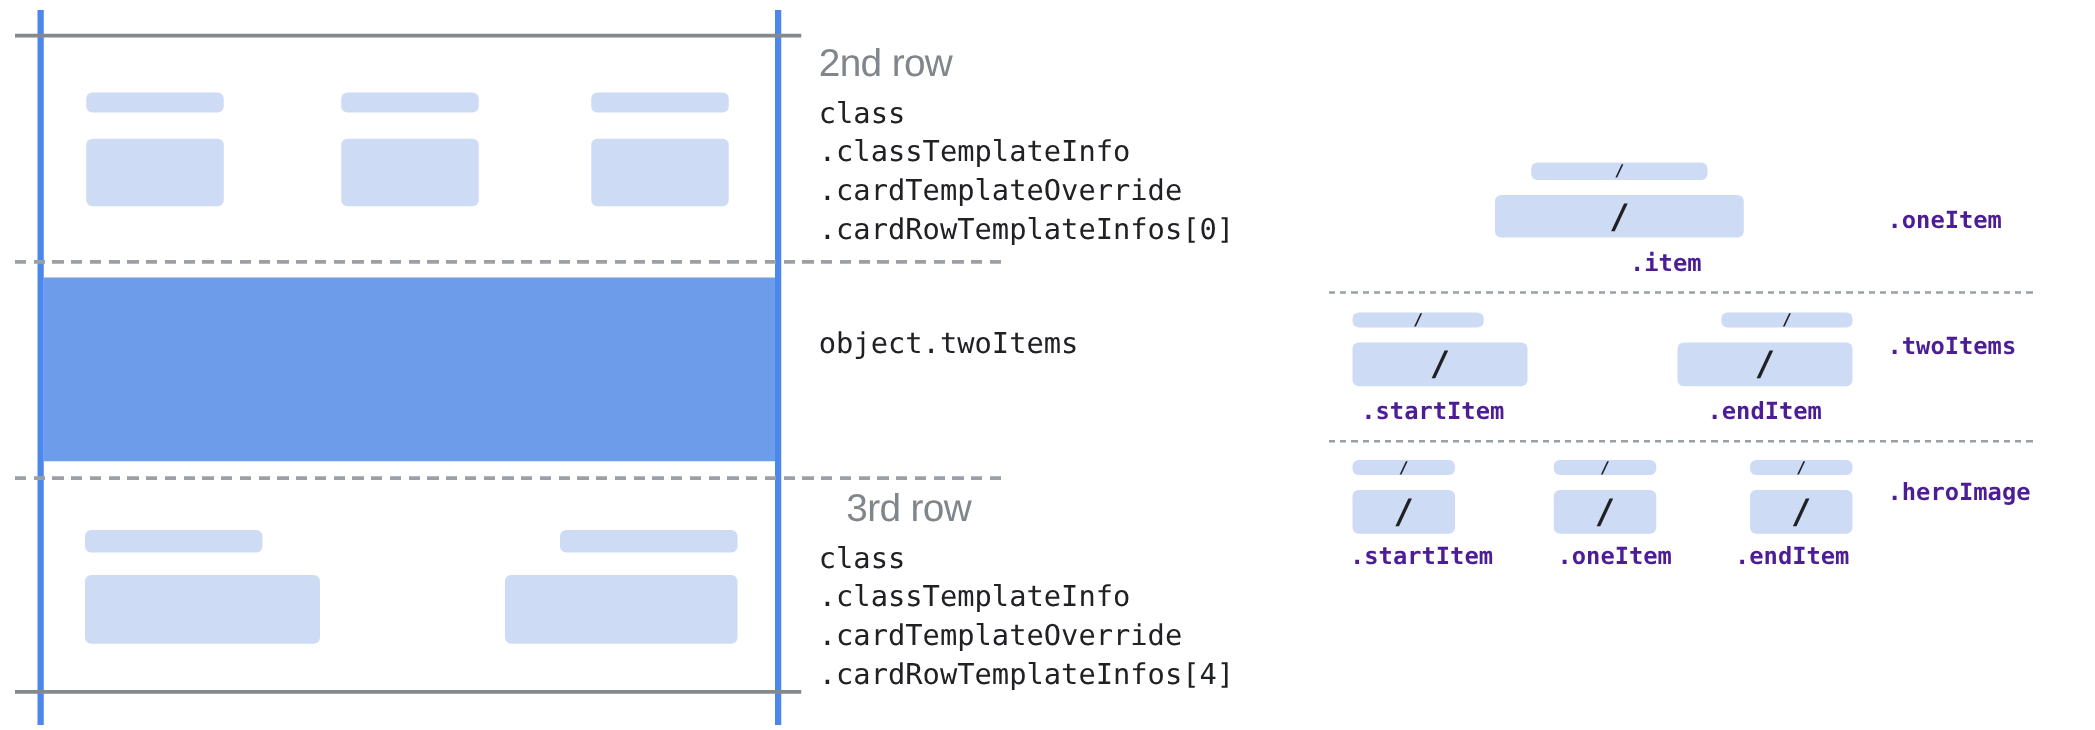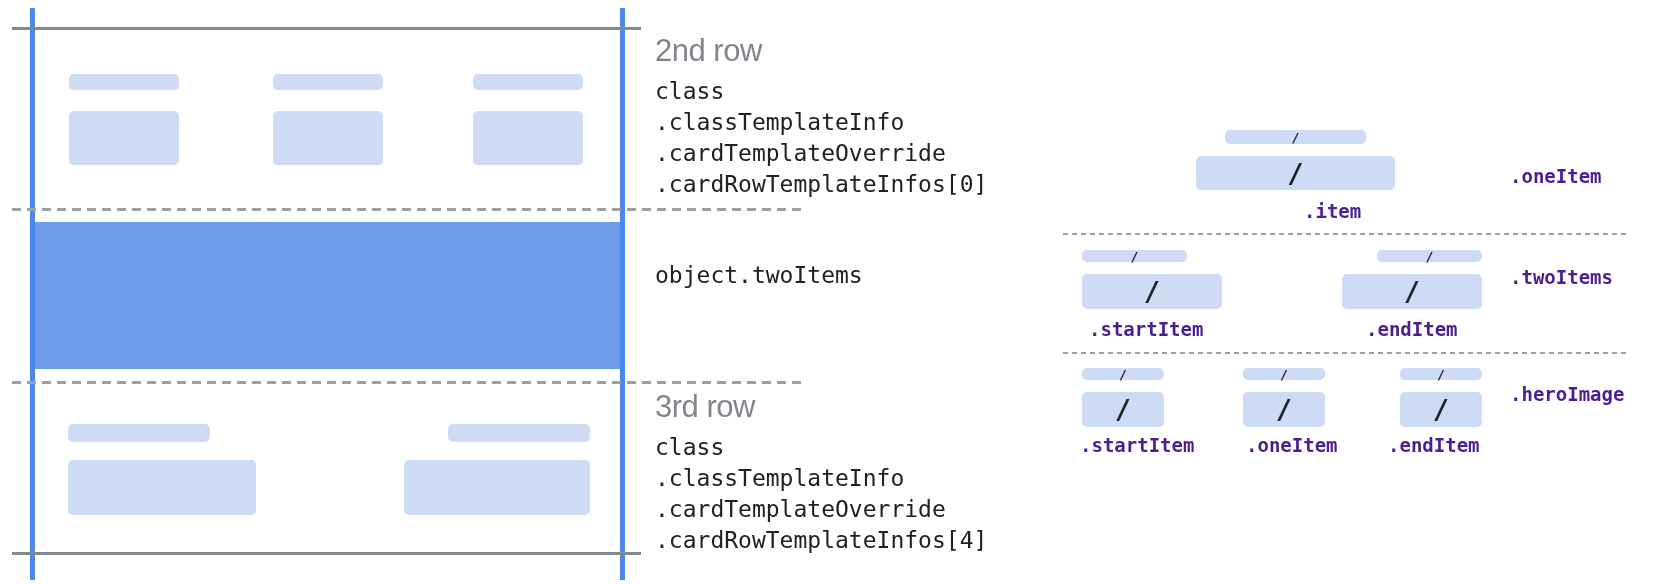--- a/index.html
+++ b/index.html
@@ -80,21 +80,21 @@
     <div class="code">class</div>
     <div class="code">.classTemplateInfo</div>
     <div class="code">.cardTemplateOverride</div>
     <div class="code">.cardRowTemplateInfos[0]</div>
   </div>
 
   <div class="abs" style="left:655px;top:260px;">
     <div class="code">object.twoItems</div>
   </div>
 
-  <div class="abs heading" style="left:655px;top:390px;">3rd row</div>
+  <div class="abs heading" style="left:677px;top:390px;">3rd row</div>
   <div class="abs" style="left:655px;top:432px;">
     <div class="code">class</div>
     <div class="code">.classTemplateInfo</div>
     <div class="code">.cardTemplateOverride</div>
     <div class="code">.cardRowTemplateInfos[4]</div>
   </div>
 
   <div class="abs ph slash-box" style="left:1225px;top:130px;width:141px;height:14px;">
     <span class="slash-small">/</span>
   </div>

